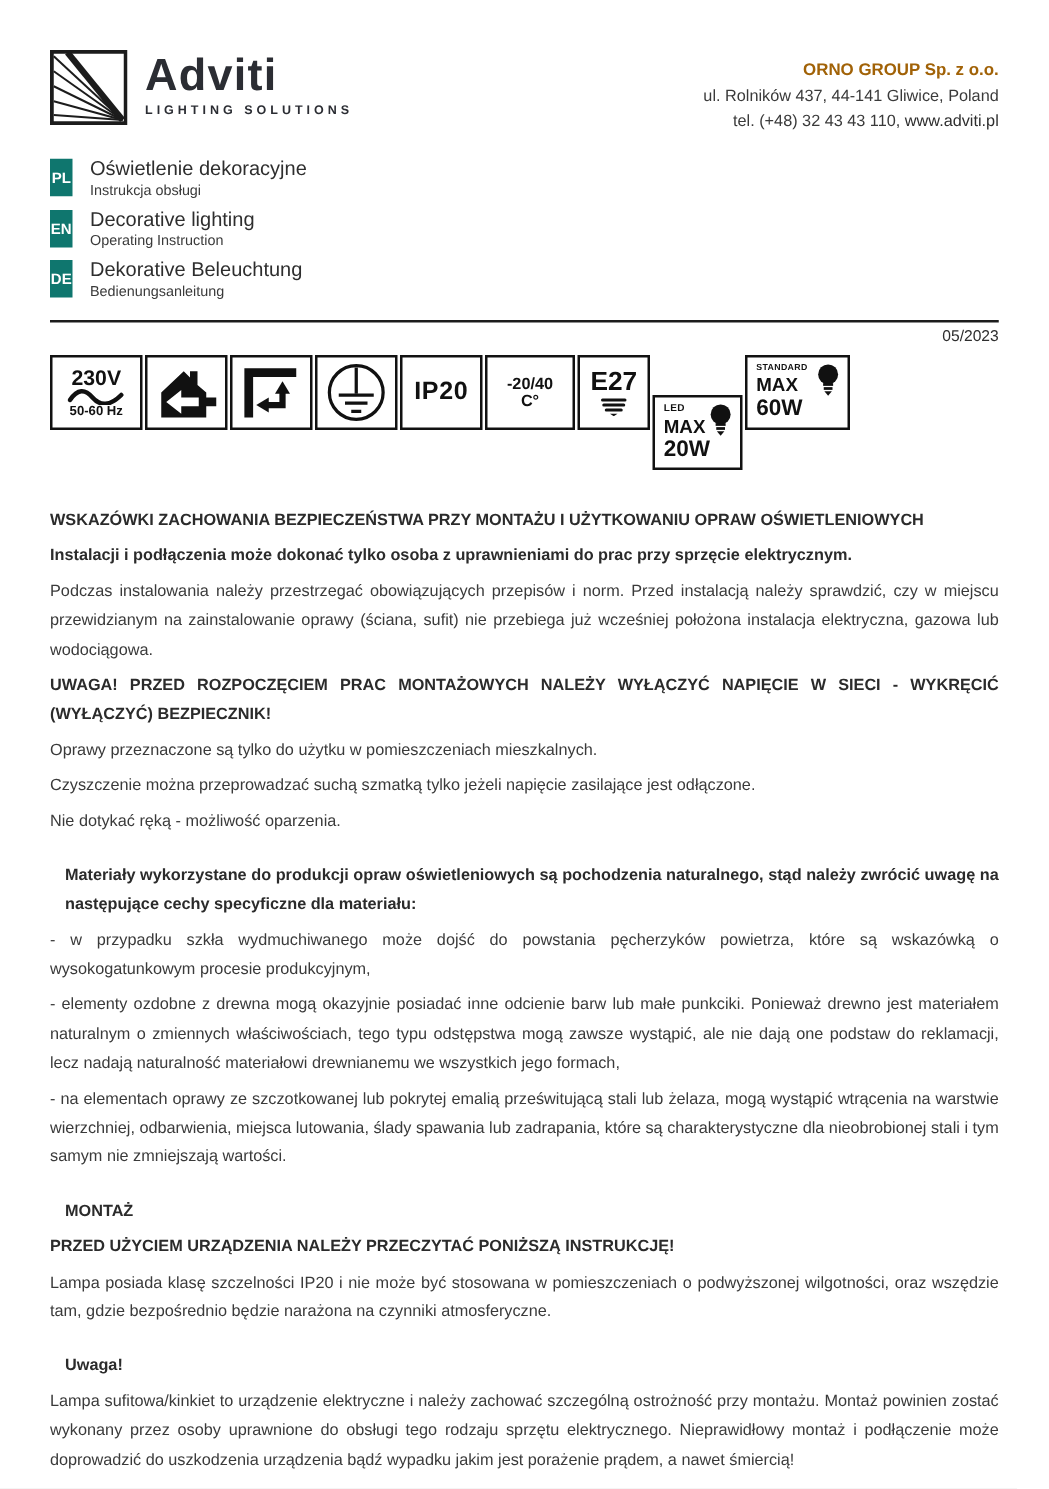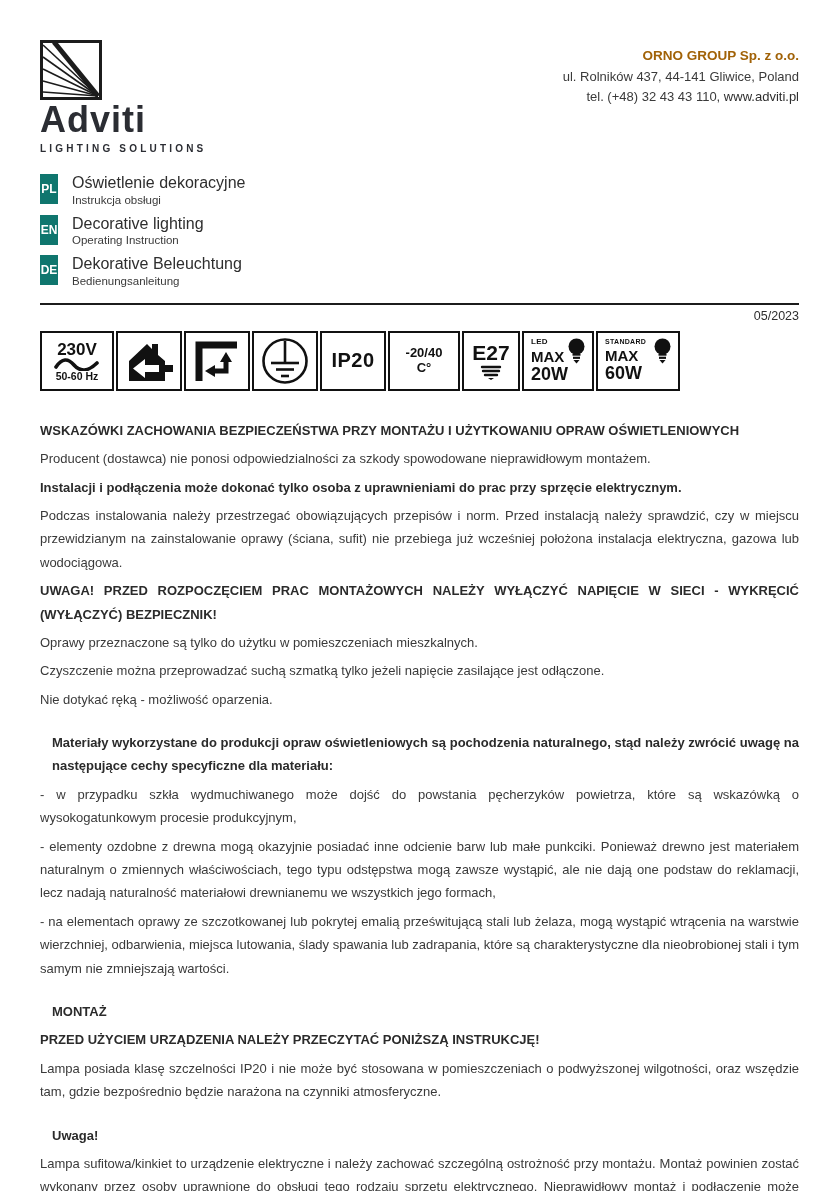--- a/index.html
+++ b/index.html
@@ -3,21 +3,21 @@
 <meta charset="utf-8">
 <style>
   html,body{margin:0;padding:0;background:#e8e8e8;}
   .page{
     width:839px;height:1191px;box-sizing:border-box;background:#ffffff;
     margin:0 auto;padding:40px 40px 30px 40px;position:relative;
     font-family:"Liberation Sans",sans-serif;color:#3a3a3a;
   }
   
   .hdr{display:flex;justify-content:space-between;align-items:flex-start;}
-  .logo{display:flex;align-items:flex-start;flex-direction:column;}
+  .logo{display:flex;align-items:flex-start;gap:14px;}
   .logo-mark{flex:0 0 auto;}
   .brand{font-size:36px;font-weight:bold;color:#2b2d33;letter-spacing:1px;line-height:1;margin-top:2px;}
   .tagline{font-size:10px;font-weight:bold;color:#2b2d33;letter-spacing:3.2px;margin-top:5px;}
   .company{text-align:right;font-size:13px;line-height:1.55;color:#3a3a3a;padding-top:6px;}
   .co-name{font-weight:bold;font-size:13.5px;color:#a16207;}
   .company .b{font-weight:normal;color:#2e2e2e;}
   
   .langs{margin-top:20px;display:flex;flex-direction:column;gap:9px;}
   .lang-row{display:flex;align-items:flex-start;gap:14px;}
   .badge{
@@ -159,21 +159,21 @@
     <div class="ibox" style="width:58px;">
       <span class="e27">E27</span>
       <svg width="22" height="15" viewBox="0 0 22 15" style="margin-top:2px;">
         <line x1="2" y1="2" x2="20" y2="2" stroke="#111" stroke-width="2.4" stroke-linecap="round"></line>
         <line x1="3" y1="6" x2="19" y2="6" stroke="#111" stroke-width="2.4" stroke-linecap="round"></line>
         <line x1="5" y1="10" x2="17" y2="10" stroke="#111" stroke-width="2.4" stroke-linecap="round"></line>
         <path d="M8,13 H14 L11,15 Z" fill="#111"></path>
       </svg>
     </div>
 
-    <div class="ibox bulbbox" style="width:72px;">
+    <div class="ibox bulbbox" style="width:72px;margin-top:32px;">
       <span class="tiny">LED</span>
       <svg class="bulb-svg" width="19" height="27" viewBox="0 0 19 27">
         <circle cx="9.5" cy="8.5" r="8" fill="#111"></circle>
         <rect x="5.5" y="15.5" width="8" height="2.2" fill="#111"></rect>
         <rect x="6" y="18.7" width="7" height="2.2" fill="#111"></rect>
         <path d="M6.5,22 H12.5 L9.5,25.5 Z" fill="#111"></path>
       </svg>
       <span class="max">MAX</span>
       <span class="watt">20W</span>
     </div>
@@ -187,21 +187,20 @@
         <path d="M6.5,22 H12.5 L9.5,25.5 Z" fill="#111"></path>
       </svg>
       <span class="max">MAX</span>
       <span class="watt">60W</span>
     </div>
 
   </div>
 
   <div class="content">
     <p class="bold">WSKAZÓWKI ZACHOWANIA BEZPIECZEŃSTWA PRZY MONTAŻU I UŻYTKOWANIU OPRAW OŚWIETLENIOWYCH</p>
-    <p>Producent (dostawca) nie ponosi odpowiedzialności za szkody spowodowane nieprawidłowym montażem.</p>
     <p class="bold">Instalacji i podłączenia może dokonać tylko osoba z uprawnieniami do prac przy sprzęcie elektrycznym.</p>
     <p>Podczas instalowania należy przestrzegać obowiązujących przepisów i norm. Przed instalacją należy sprawdzić, czy w miejscu przewidzianym na zainstalowanie oprawy (ściana, sufit) nie przebiega już wcześniej położona instalacja elektryczna, gazowa lub wodociągowa.</p>
     <p class="bold">UWAGA! PRZED ROZPOCZĘCIEM PRAC MONTAŻOWYCH NALEŻY WYŁĄCZYĆ NAPIĘCIE W SIECI - WYKRĘCIĆ (WYŁĄCZYĆ) BEZPIECZNIK!</p>
     <p>Oprawy przeznaczone są tylko do użytku w pomieszczeniach mieszkalnych.</p>
     <p>Czyszczenie można przeprowadzać suchą szmatką tylko jeżeli napięcie zasilające jest odłączone.</p>
     <p>Nie dotykać ręką - możliwość oparzenia.</p>
     <p class="bold gap">Materiały wykorzystane do produkcji opraw oświetleniowych są pochodzenia naturalnego, stąd należy zwrócić uwagę na następujące cechy specyficzne dla materiału:</p>
     <p>- w przypadku szkła wydmuchiwanego może dojść do powstania pęcherzyków powietrza, które są wskazówką o wysokogatunkowym procesie produkcyjnym,</p>
     <p>- elementy ozdobne z drewna mogą okazyjnie posiadać inne odcienie barw lub małe punkciki. Ponieważ drewno jest materiałem naturalnym o zmiennych właściwościach, tego typu odstępstwa mogą zawsze wystąpić, ale nie dają one podstaw do reklamacji, lecz nadają naturalność materiałowi drewnianemu we wszystkich jego formach,</p>
     <p>- na elementach oprawy ze szczotkowanej lub pokrytej emalią prześwitującą stali lub żelaza, mogą wystąpić wtrącenia na warstwie wierzchniej, odbarwienia, miejsca lutowania, ślady spawania lub zadrapania, które są charakterystyczne dla nieobrobionej stali i tym samym nie zmniejszają wartości.</p>

